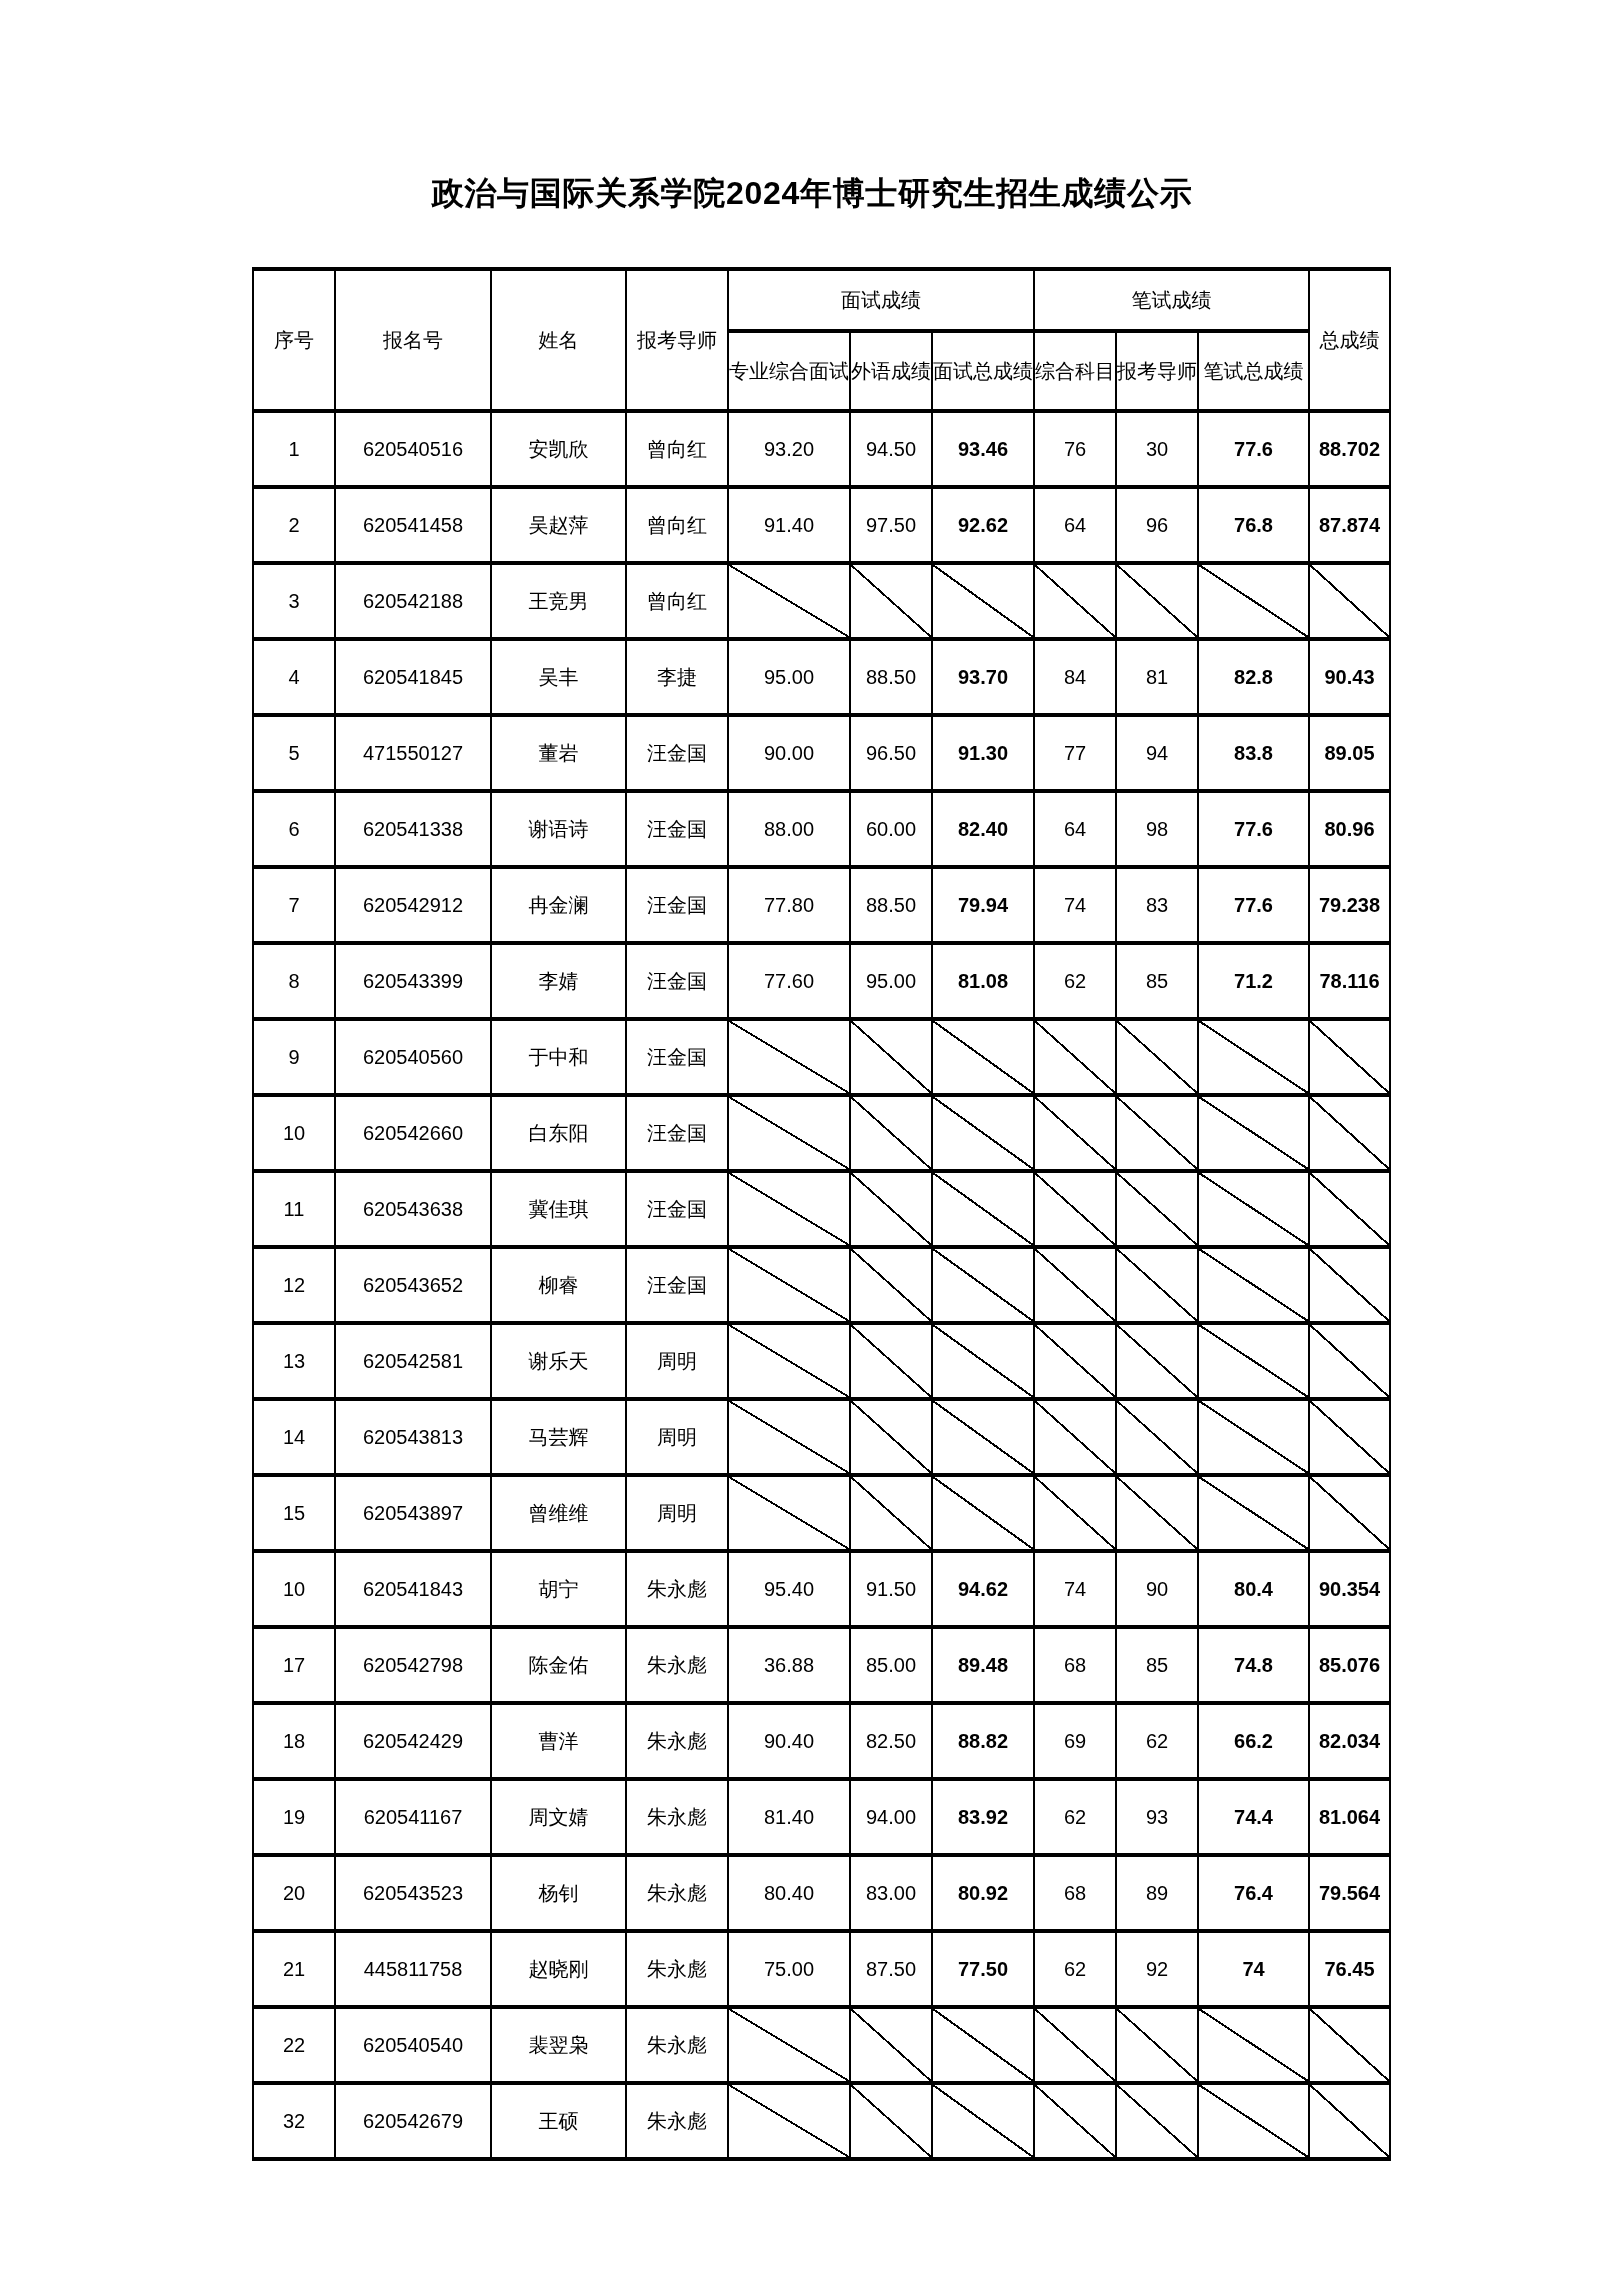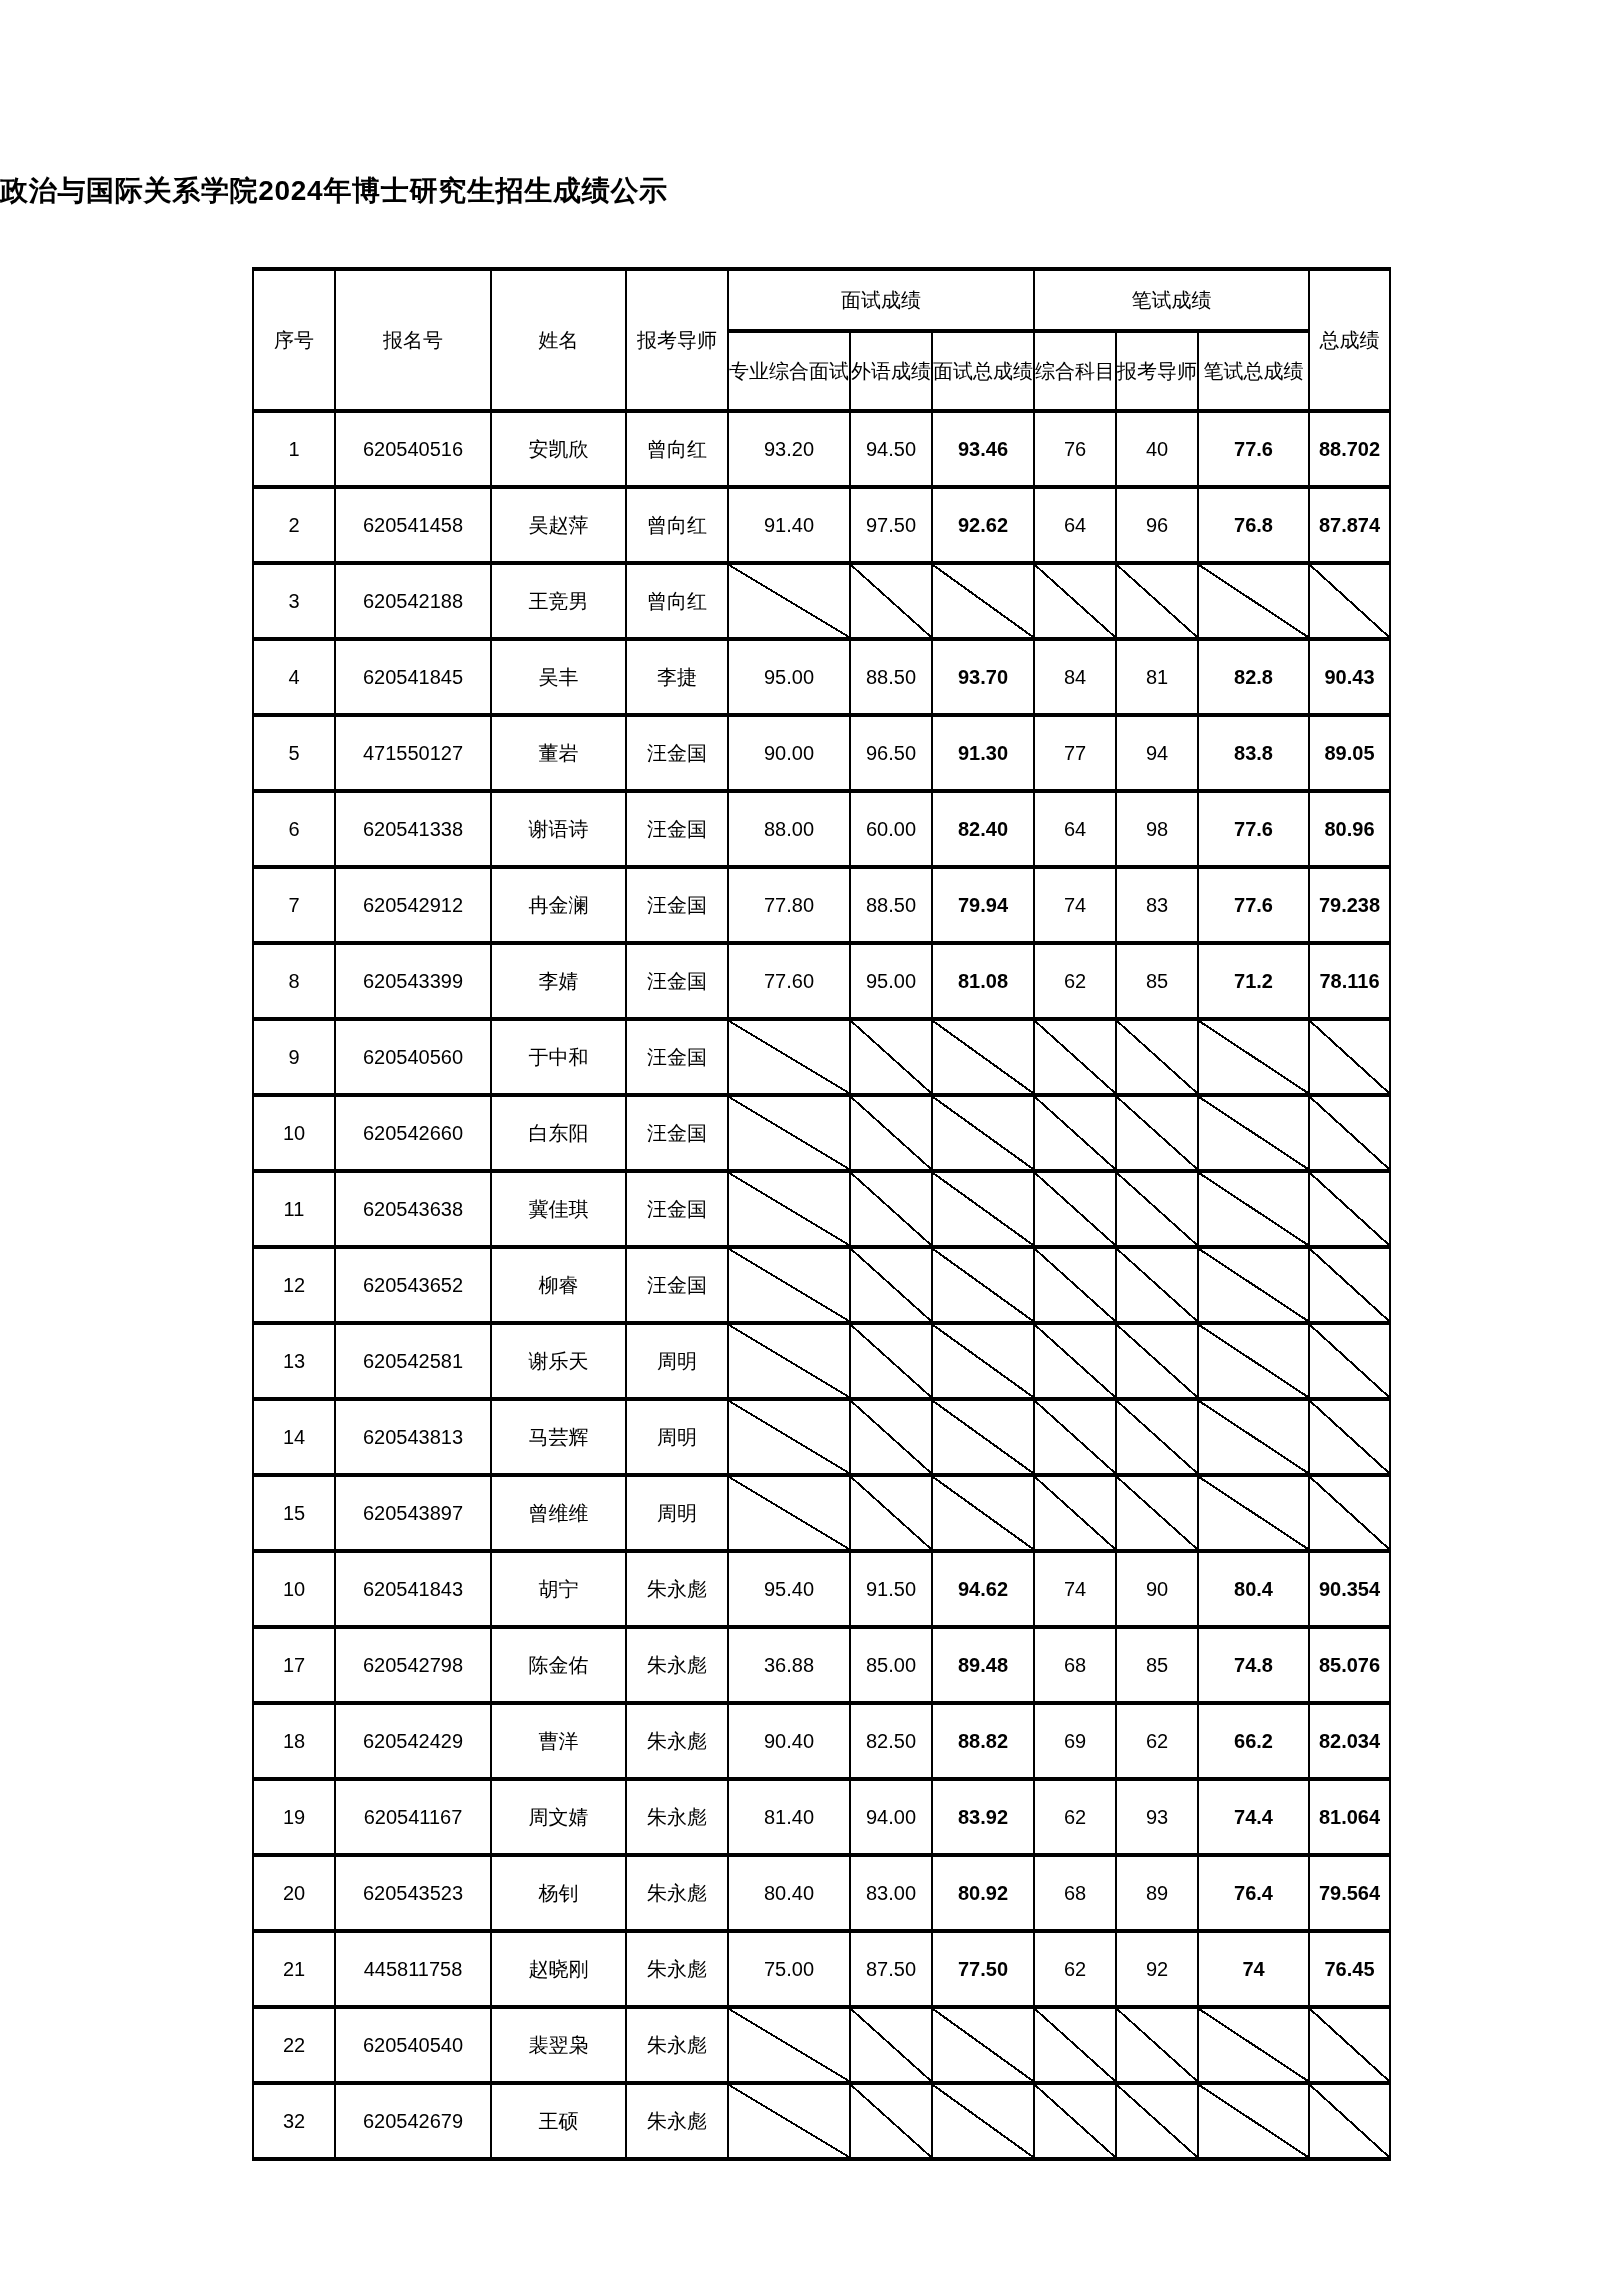--- a/index.html
+++ b/index.html
@@ -11,21 +11,22 @@
     color: #000000;
     font-family: "Liberation Sans", sans-serif;
     overflow: hidden;
   }
   .doc-title {
     position: absolute;
     top: 172px;
     left: 0;
     width: 100%;
     margin: 0;
-    font-size: 28px;
+    text-align: center;
+    font-size: 32px;
     font-weight: bold;
     letter-spacing: 0.7px;
   }
   table.score-table {
     position: absolute;
     left: 252px;
     top: 267px;
     border-collapse: collapse;
     table-layout: fixed;
   }
@@ -98,21 +99,21 @@
     <tbody id="rows">
         <tr>
           <td>1</td>
           <td>620540516</td>
           <td>安凯欣</td>
           <td>曾向红</td>
           <td>93.20</td>
           <td>94.50</td>
           <td class="bold">93.46</td>
           <td>76</td>
-          <td>40</td>
+          <td>30</td>
           <td class="bold">77.6</td>
           <td class="bold">88.702</td>
         </tr>
         <tr>
           <td>2</td>
           <td>620541458</td>
           <td>吴赵萍</td>
           <td>曾向红</td>
           <td>91.40</td>
           <td>97.50</td>

